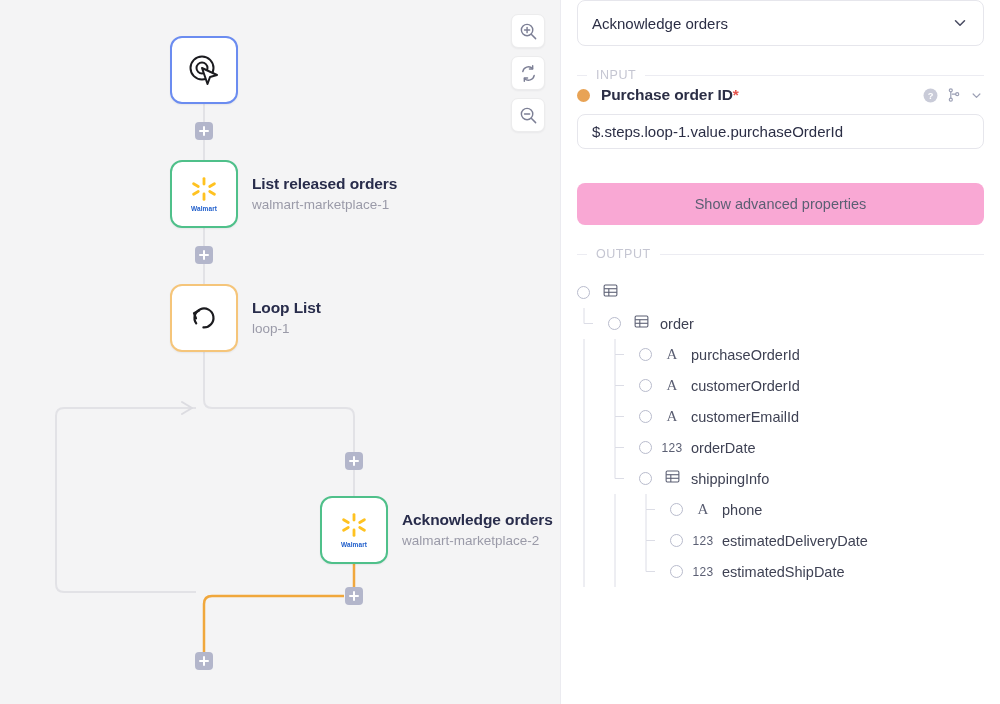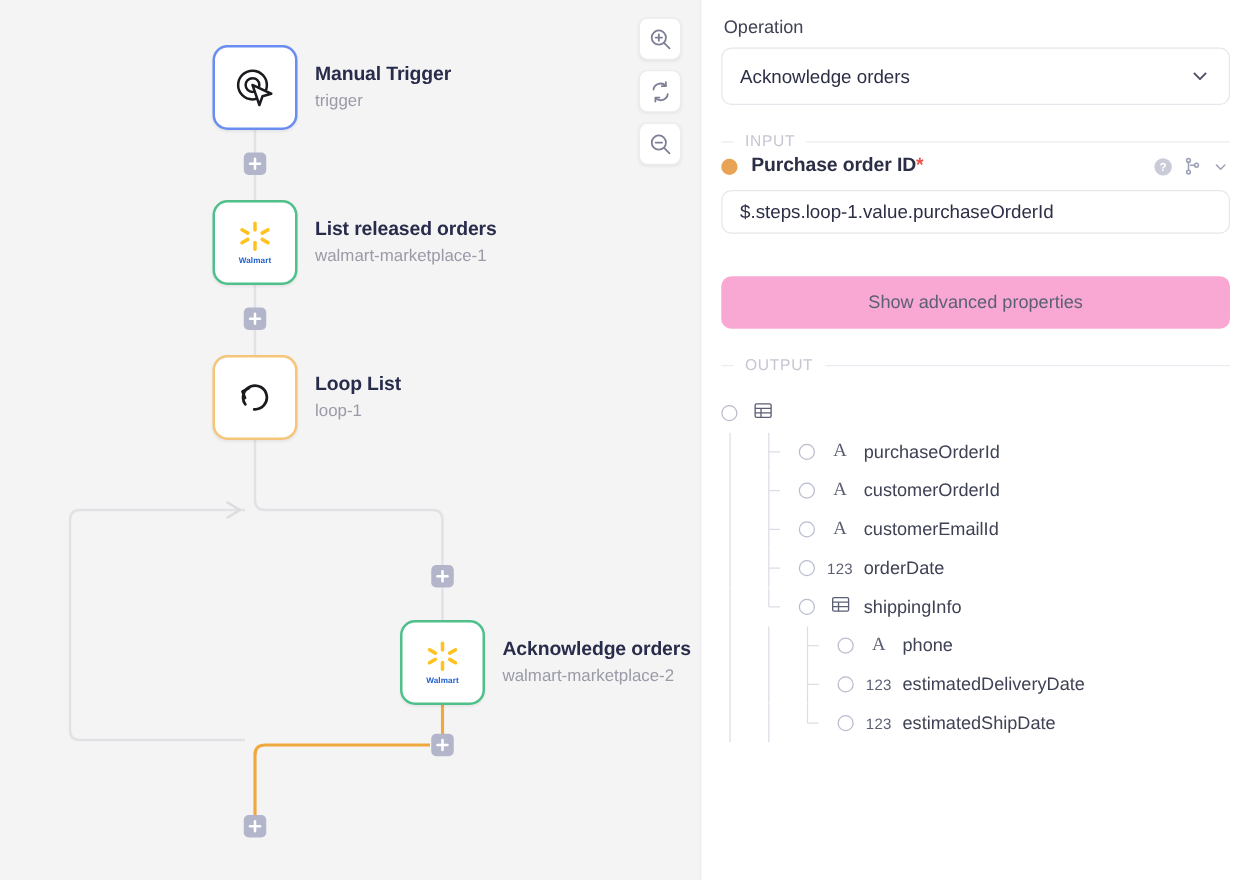--- a/index.html
+++ b/index.html
@@ -189,24 +189,20 @@
     </svg>
 
     <div class="node" style="left:170px; top:36px;">
       <div class="node-box trigger">
         <svg width="38" height="38" viewBox="0 0 38 38">
           <circle cx="17" cy="17" r="11.5" fill="none" stroke="#1b1b1f" stroke-width="2"></circle>
           <circle cx="17" cy="17" r="5.5" fill="none" stroke="#1b1b1f" stroke-width="2"></circle>
           <path d="M17,17 L32,24 L25,26 L22.5,33 Z" fill="#ffffff" stroke="#1b1b1f" stroke-width="2" stroke-linejoin="round"></path>
         </svg>
       </div>
-      <div class="node-labels">
-        <div class="node-title">Manual Trigger</div>
-        <div class="node-sub">trigger</div>
-      </div>
     </div>
 
     <div class="node" style="left:170px; top:160px;">
       <div class="node-box green">
         <svg class="wm-spark" viewBox="0 0 24 24">
           <g stroke="#ffc220" stroke-width="2.6" stroke-linecap="round">
             <line x1="12" y1="2.4" x2="12" y2="7.4"></line>
             <line x1="12" y1="16.6" x2="12" y2="21.6"></line>
             <line x1="2.4" y1="7.2" x2="6.7" y2="9.7"></line>
             <line x1="17.3" y1="14.3" x2="21.6" y2="16.8"></line>
@@ -283,21 +279,20 @@
           <circle cx="8.5" cy="8.5" r="6" fill="none" stroke="#7c7f95" stroke-width="1.5"></circle>
           <line x1="12.9" y1="12.9" x2="17.5" y2="17.5" stroke="#7c7f95" stroke-width="1.5" stroke-linecap="round"></line>
           <line x1="5.8" y1="8.5" x2="11.2" y2="8.5" stroke="#7c7f95" stroke-width="1.5" stroke-linecap="round"></line>
         </svg>
       </div>
     </div>
   </div>
 
   <div id="panel">
 
-    <div class="field-label">Operation</div>
 
     <div class="select-box">
       <span>Acknowledge orders</span>
       <svg width="18" height="18" viewBox="0 0 20 20">
         <path d="M5,7.5 L10,12.5 L15,7.5" fill="none" stroke="#4a4d63" stroke-width="1.7" stroke-linecap="round" stroke-linejoin="round"></path>
       </svg>
     </div>
 
     
     <div class="legend-row">
@@ -341,20 +336,34 @@
     <div id="tree">
         <div class="tree-row" style="padding-left: 0px;">
           <div class="tree-bullet"></div>
           <div class="tree-type"><svg width="15" height="15" viewBox="0 0 16 16">
               <rect x="1.2" y="2.2" width="13.6" height="11.6" rx="1.2" fill="none" stroke="#5b5f73" stroke-width="1.15"></rect>
               <line x1="1.2" y1="6.1" x2="14.8" y2="6.1" stroke="#5b5f73" stroke-width="1.15"></line>
               <line x1="1.2" y1="9.9" x2="14.8" y2="9.9" stroke="#5b5f73" stroke-width="1.15"></line>
               <line x1="6.2" y1="6.1" x2="6.2" y2="13.8" stroke="#5b5f73" stroke-width="1.15"></line>
             </svg></div>
         </div>
+        <div class="tree-row" style="padding-left: 31px;">
+          <svg class="elbow" width="51" height="31" style="width: 51px;">
+            <line x1="7" x2="7" y1="0" y2="15.5" stroke="#dcdde6" stroke-width="1"></line>
+            <line x1="7" x2="16" y1="15.5" y2="15.5" stroke="#dcdde6" stroke-width="1"></line>
+          </svg>
+          <div class="tree-bullet"></div>
+          <div class="tree-type"><svg width="15" height="15" viewBox="0 0 16 16">
+              <rect x="1.2" y="2.2" width="13.6" height="11.6" rx="1.2" fill="none" stroke="#5b5f73" stroke-width="1.15"></rect>
+              <line x1="1.2" y1="6.1" x2="14.8" y2="6.1" stroke="#5b5f73" stroke-width="1.15"></line>
+              <line x1="1.2" y1="9.9" x2="14.8" y2="9.9" stroke="#5b5f73" stroke-width="1.15"></line>
+              <line x1="6.2" y1="6.1" x2="6.2" y2="13.8" stroke="#5b5f73" stroke-width="1.15"></line>
+            </svg></div>
+          <div class="tree-label">order</div>
+        </div>
         <div class="tree-row" style="padding-left: 62px;">
           <svg class="elbow" width="82" height="31" style="width: 82px;">
             <line x1="7" x2="7" y1="0" y2="31" stroke="#dcdde6" stroke-width="1"></line>
             <line x1="38" x2="38" y1="0" y2="15.5" stroke="#dcdde6" stroke-width="1"></line>
             <line x1="38" x2="47" y1="15.5" y2="15.5" stroke="#dcdde6" stroke-width="1"></line>
             <line x1="38" x2="38" y1="15.5" y2="31" stroke="#dcdde6" stroke-width="1"></line>
           </svg>
           <div class="tree-bullet"></div>
           <div class="tree-type type-a">A</div>
           <div class="tree-label">purchaseOrderId</div>

